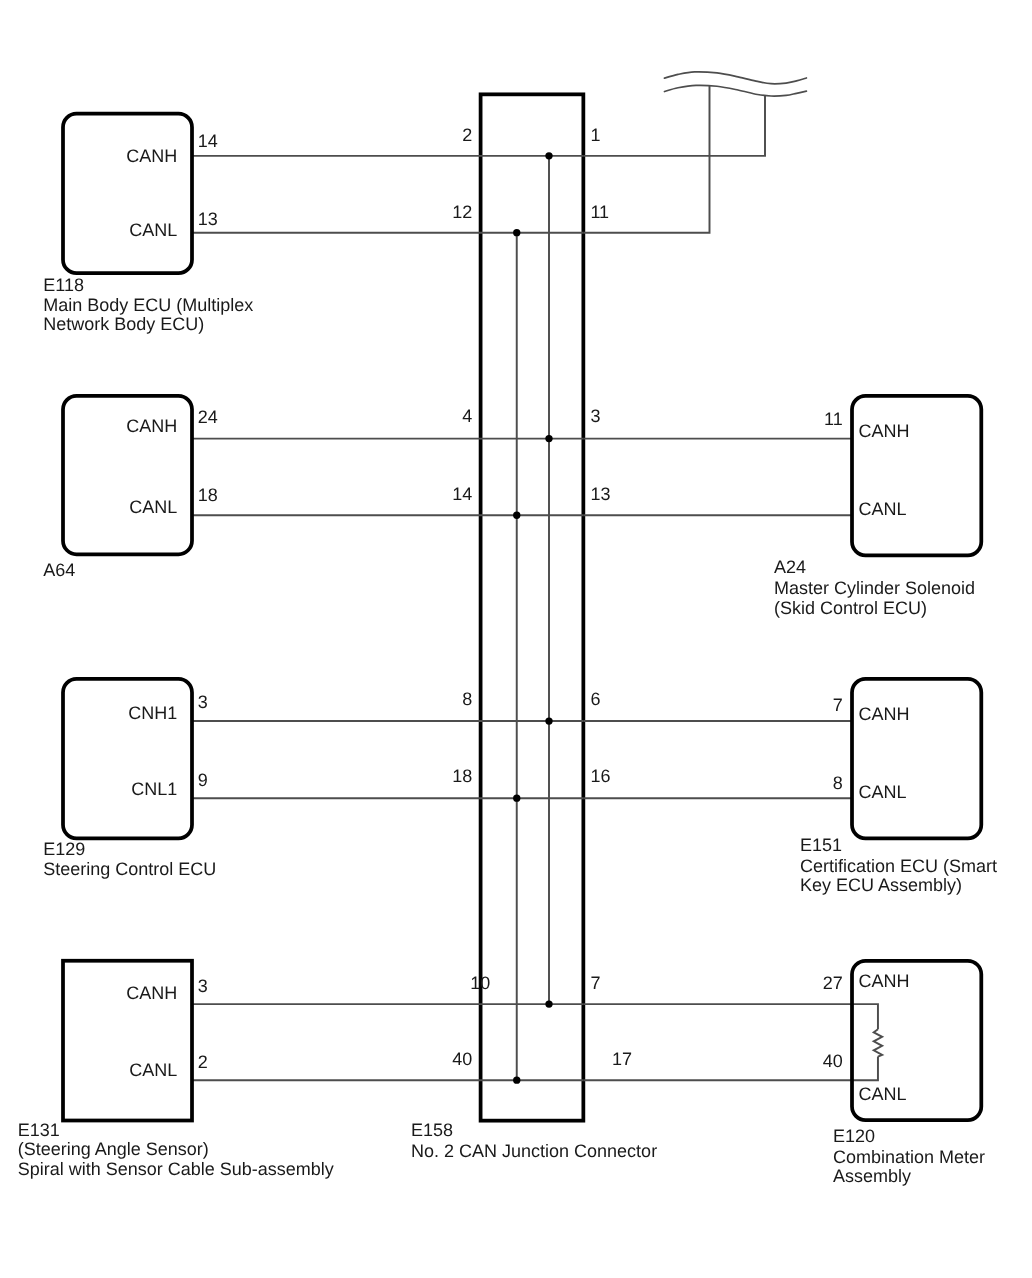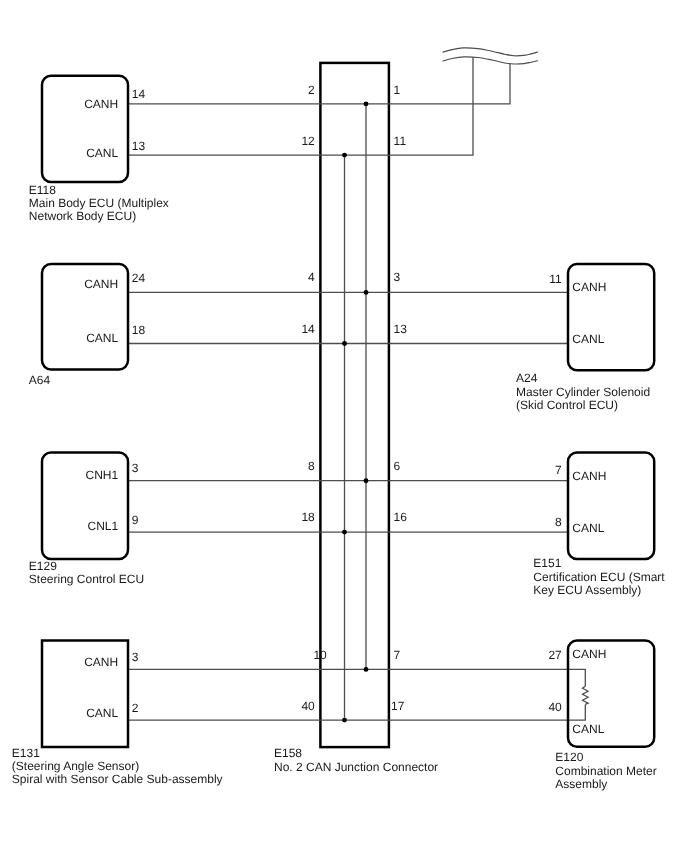--- a/index.html
+++ b/index.html
@@ -71,21 +71,21 @@
   <div class="pin pl" style="left:393.6px;top:271.40px">3</div>
   <div class="pin pr" style="left:0;width:314.8px;top:322.50px">14</div>
   <div class="pin pl" style="left:393.6px;top:322.50px">13</div>
   <div class="pin pr" style="left:0;width:314.8px;top:459.70px">8</div>
   <div class="pin pl" style="left:393.6px;top:459.50px">6</div>
   <div class="pin pr" style="left:0;width:314.8px;top:511.10px">18</div>
   <div class="pin pl" style="left:393.6px;top:511.10px">16</div>
   <div class="pin pr" style="left:12px;width:314.8px;top:648.60px">10</div>
   <div class="pin pl" style="left:393.6px;top:648.60px">7</div>
   <div class="pin pr" style="left:0;width:314.8px;top:699.70px">40</div>
-  <div class="pin pl" style="left:391px;top:699.70px">17</div>
+  <div class="pin pl" style="left:408px;top:699.70px">17</div>
   <div class="pin pl" style="left:131.8px;top:87.50px">14</div>
   <div class="pin pr" style="left:0;width:118.2px;top:97.50px">CANH</div>
   <div class="pin pl" style="left:131.8px;top:139.80px">13</div>
   <div class="pin pr" style="left:0;width:118.2px;top:147.30px">CANL</div>
   <div class="pin pl" style="left:131.8px;top:272.10px">24</div>
   <div class="pin pr" style="left:0;width:118.2px;top:278.40px">CANH</div>
   <div class="pin pl" style="left:131.8px;top:323.70px">18</div>
   <div class="pin pr" style="left:0;width:118.2px;top:331.50px">CANL</div>
   <div class="pin pl" style="left:131.8px;top:462.20px">3</div>
   <div class="pin pr" style="left:0;width:118.2px;top:468.50px">CNH1</div>

